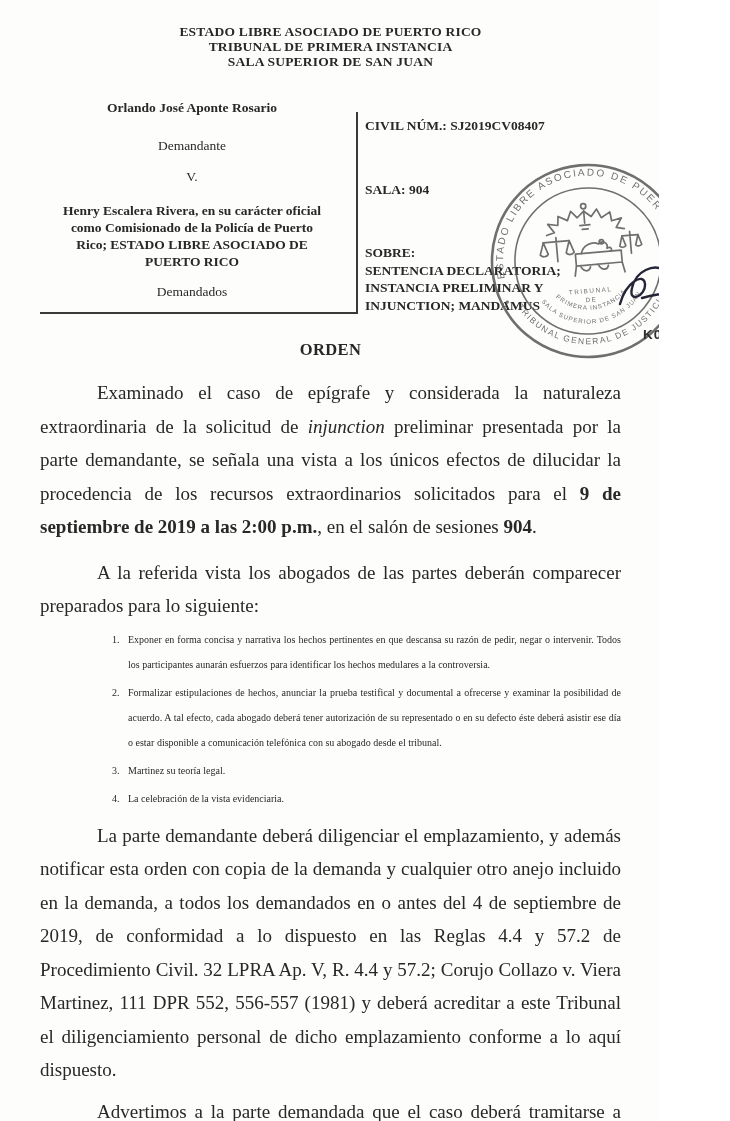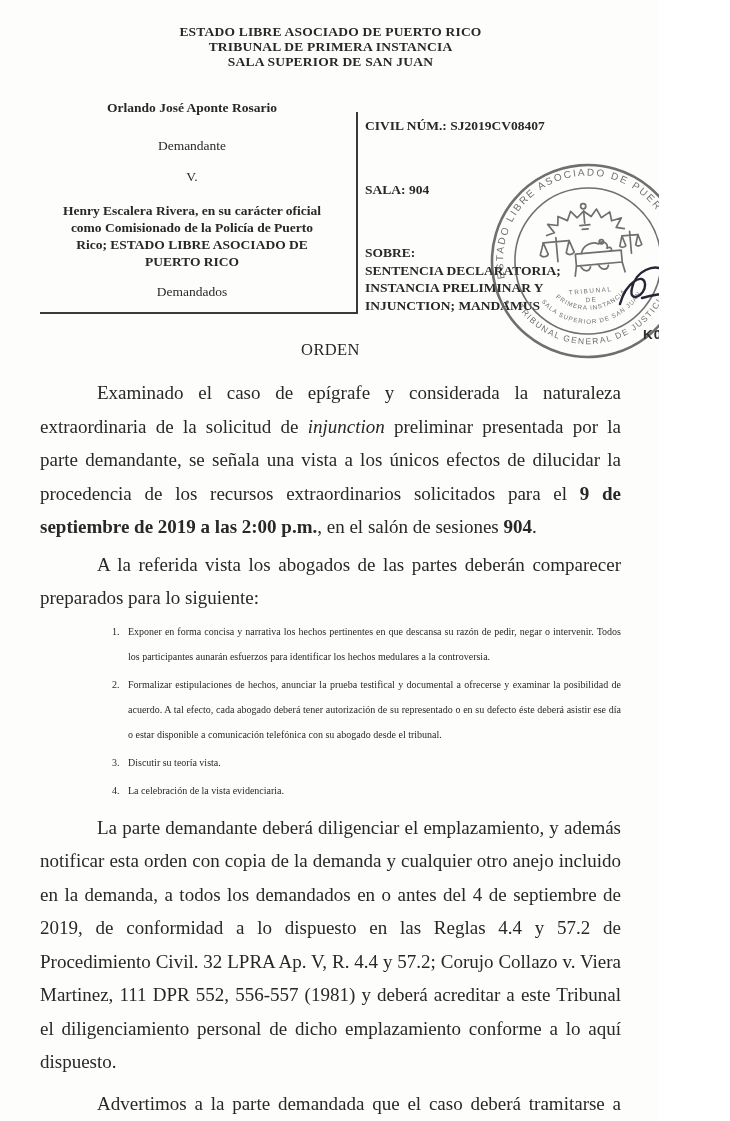--- a/index.html
+++ b/index.html
@@ -36,23 +36,23 @@
   .sobre{margin-top:46px;line-height:17.5px;}
   
   .stamp{position:absolute;left:472px;top:158px;width:232px;height:206px;opacity:.85;transform:rotate(-5deg);pointer-events:none;}
   .signature{position:absolute;left:612px;top:246px;width:104px;height:88px;pointer-events:none;}
   .stamp-code{
     position:absolute;left:643px;top:327px;
     font-family:"Liberation Sans", sans-serif;
     font-size:13.5px;font-weight:700;letter-spacing:1px;color:#2e2e2e;
   }
   
-  .order-title{text-align:center;font-size:16.5px;font-weight:normal;margin:26px 0 16px;letter-spacing:.4px;}
+  .order-title{text-align:center;font-size:16.5px;font-weight:bold;margin:26px 0 16px;letter-spacing:.4px;}
   .para{font-size:19px;line-height:33.5px;text-align:justify;text-indent:57px;margin:8px 0 0;}
-  .para.flow{margin-top:4px;}
+  .para.flow{margin-top:12px;}
   .order-list{
     margin:4px 0 0;padding-left:82px;
     font-size:10px;line-height:25px;text-align:justify;
   }
   .order-list li{padding-left:6px;margin-bottom:3px;}
   .bold{font-weight:bold;}
   .italic{font-style:italic;}
   .seal-text{font-family:"Liberation Sans", sans-serif;fill:#575757;}
 </style>
 </head>
@@ -152,21 +152,21 @@
 
   <h1 class="order-title">ORDEN</h1>
 
   <p class="para"><span>Examinado el caso de epígrafe y considerada la naturaleza extraordinaria de la solicitud de </span><span class="italic">injunction</span><span> preliminar presentada por la parte demandante, se señala una vista a los únicos efectos de dilucidar la procedencia de los recursos extraordinarios solicitados para el </span><span class="bold">9 de septiembre de 2019 a las 2:00 p.m.</span><span>, en el salón de sesiones </span><span class="bold">904</span><span>.</span></p>
 
   <p class="para flow">A la referida vista los abogados de las partes deberán comparecer preparados para lo siguiente:</p>
 
   <ol class="order-list">
     <li>Exponer en forma concisa y narrativa los hechos pertinentes en que descansa su razón de pedir, negar o intervenir.  Todos los participantes aunarán esfuerzos para identificar los hechos medulares a la controversia.</li>
     <li>Formalizar estipulaciones de hechos, anunciar la prueba testifical y documental a ofrecerse y examinar la posibilidad de acuerdo.  A tal efecto, cada abogado deberá tener autorización de su representado o en su defecto éste deberá asistir ese día o estar disponible a comunicación telefónica con su abogado desde el tribunal.</li>
-    <li>Discutir su teoría vista.</li>
+    <li>Martinez su teoría legal.</li>
     <li>La celebración de la vista evidenciaria.</li>
   </ol>
 
   <p class="para">La parte demandante deberá diligenciar el emplazamiento, y además notificar esta orden con copia de la demanda y cualquier otro anejo incluido en la demanda, a todos los demandados en o antes del 4 de septiembre de 2019, de conformidad a lo dispuesto en las Reglas 4.4 y 57.2 de Procedimiento Civil.  32 LPRA Ap. V, R. 4.4 y 57.2; Corujo Collazo v. Viera Martinez, 111 DPR 552, 556-557 (1981) y deberá acreditar a este Tribunal el diligenciamiento personal de dicho emplazamiento conforme a lo aquí dispuesto.</p>
 
   <p class="para">Advertimos a la parte demandada que el caso deberá tramitarse a través del sistema electrónico SUMAC.  Por lo cual deberá cumplirse con lo ordenado en la Orden Administrativa Núm. OA-JP2013-173, emitida el 10 de enero de 2014, que entró en vigor el 31 de enero de 2014, así como con las directrices</p>
 
 </div>
 
 </body></html>

